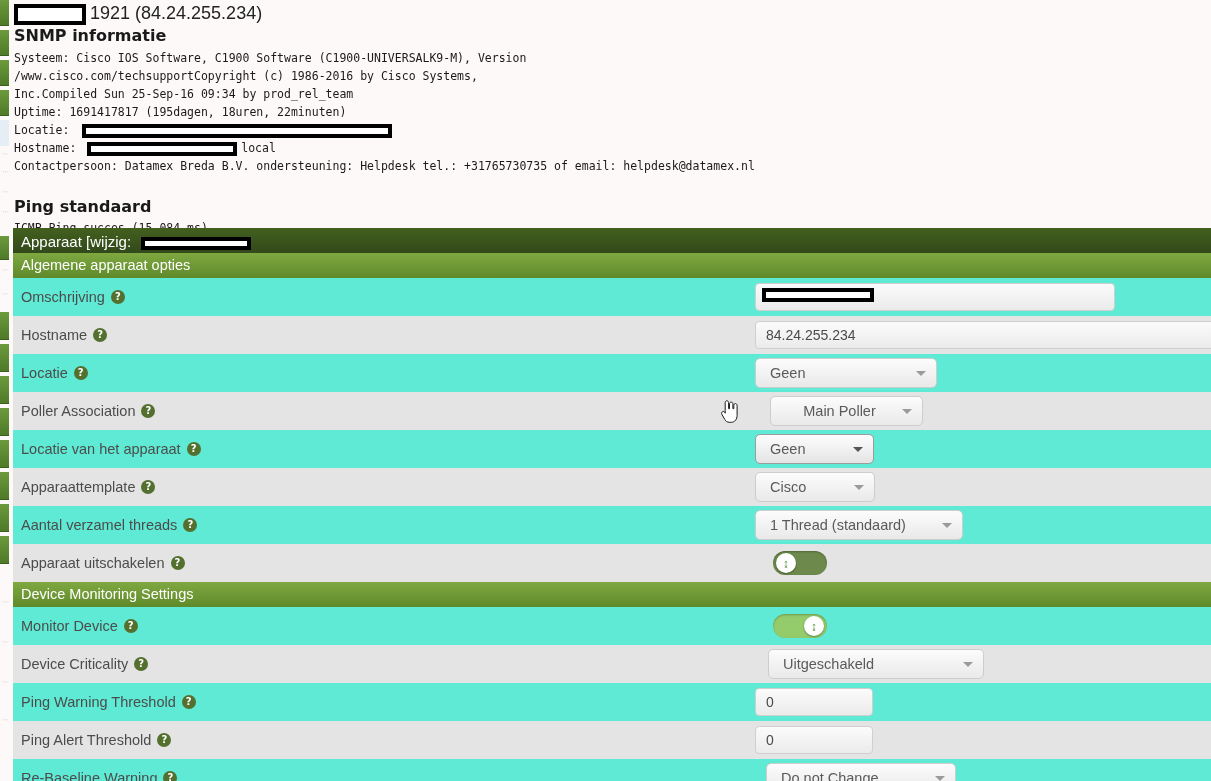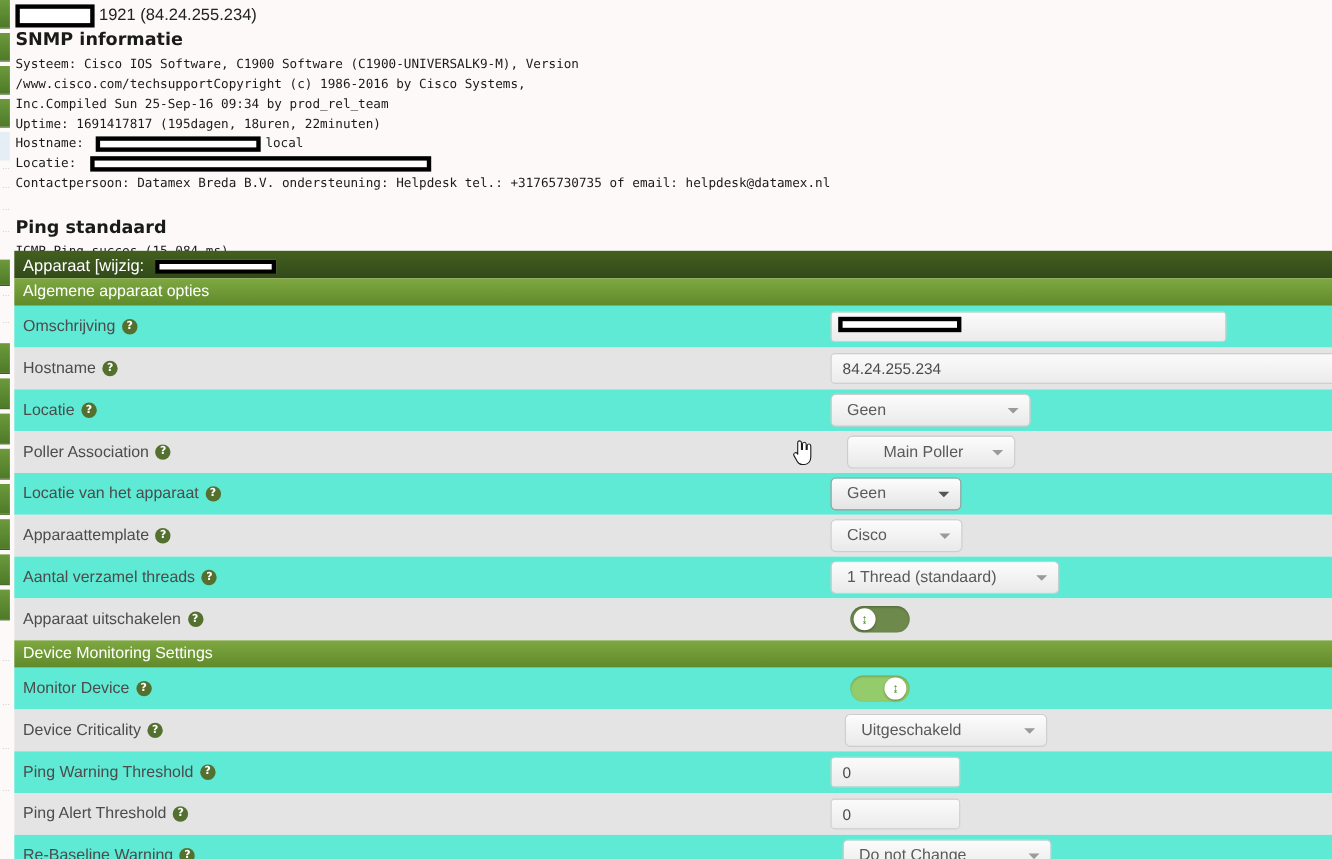--- a/index.html
+++ b/index.html
@@ -38,21 +38,21 @@
     font-size: 7px; color: #b9b9b9; line-height: 3px;
   }
 
   
   .topblock {
     position: absolute; left: 10px; top: 0;
     width: 1201px;
     padding-left: 4px;
   }
   .dev-title {
-    font-size: 15px; color: #222; line-height: 18px;
+    font-size: 18px; color: #222; line-height: 18px;
     padding-top: 4px; white-space: nowrap;
   }
   .redact {
     display: inline-block;
     background: #ffffff;
     border: 4px solid #000000;
     vertical-align: middle;
   }
   h2.sec {
     font-family: "DejaVu Sans", sans-serif;
@@ -219,27 +219,27 @@
     </div>
 
     <h2 class="sec" style="margin-top:1px;">SNMP informatie</h2>
 
     <div class="mono" style="margin-top:4px;">Systeem: Cisco IOS Software, C1900 Software (C1900-UNIVERSALK9-M), Version</div>
     <div class="mono">/www.cisco.com/techsupportCopyright (c) 1986-2016 by Cisco Systems,</div>
     <div class="mono">Inc.Compiled Sun 25-Sep-16 09:34 by prod_rel_team</div>
     <div class="mono">Uptime: 1691417817 (195dagen, 18uren, 22minuten)</div>
 
     <div class="mono">
+      <span>Locatie:</span>
+      <span class="redact" style="width:310px;height:14px;margin-left:6px;"></span>
+    </div>
+
+    <div class="mono">
       <span>Hostname:</span>
       <span class="redact" style="width:150px;height:14px;margin:0 4px;"></span><span>local</span>
-    </div>
-
-    <div class="mono">
-      <span>Locatie:</span>
-      <span class="redact" style="width:310px;height:14px;margin-left:6px;"></span>
     </div>
 
     <div class="mono">Contactpersoon: Datamex Breda B.V. ondersteuning: Helpdesk tel.: +31765730735 of email: helpdesk@datamex.nl</div>
 
     <h2 class="sec" style="margin-top:22px;">Ping standaard</h2>
     <div class="mono" style="margin-top:3px;">ICMP Ping succes (15.084 ms)</div>
   </div>
 
   <div class="panel">
 
@@ -362,21 +362,21 @@
         </div>
       </div>
     </div>
 
     <div class="row even">
       <div class="lbl">
         <span>Device Criticality</span>
         <span class="qmark">?</span>
       </div>
       <div class="ctl" style="left:755px;">
-        <div class="sel" style="width:184px;">
+        <div class="sel" style="width:216px;">
           <span>Uitgeschakeld</span>
           <span class="caret"></span>
         </div>
       </div>
     </div>
 
     <div class="row odd">
       <div class="lbl">
         <span>Ping Warning Threshold</span>
         <span class="qmark">?</span>

